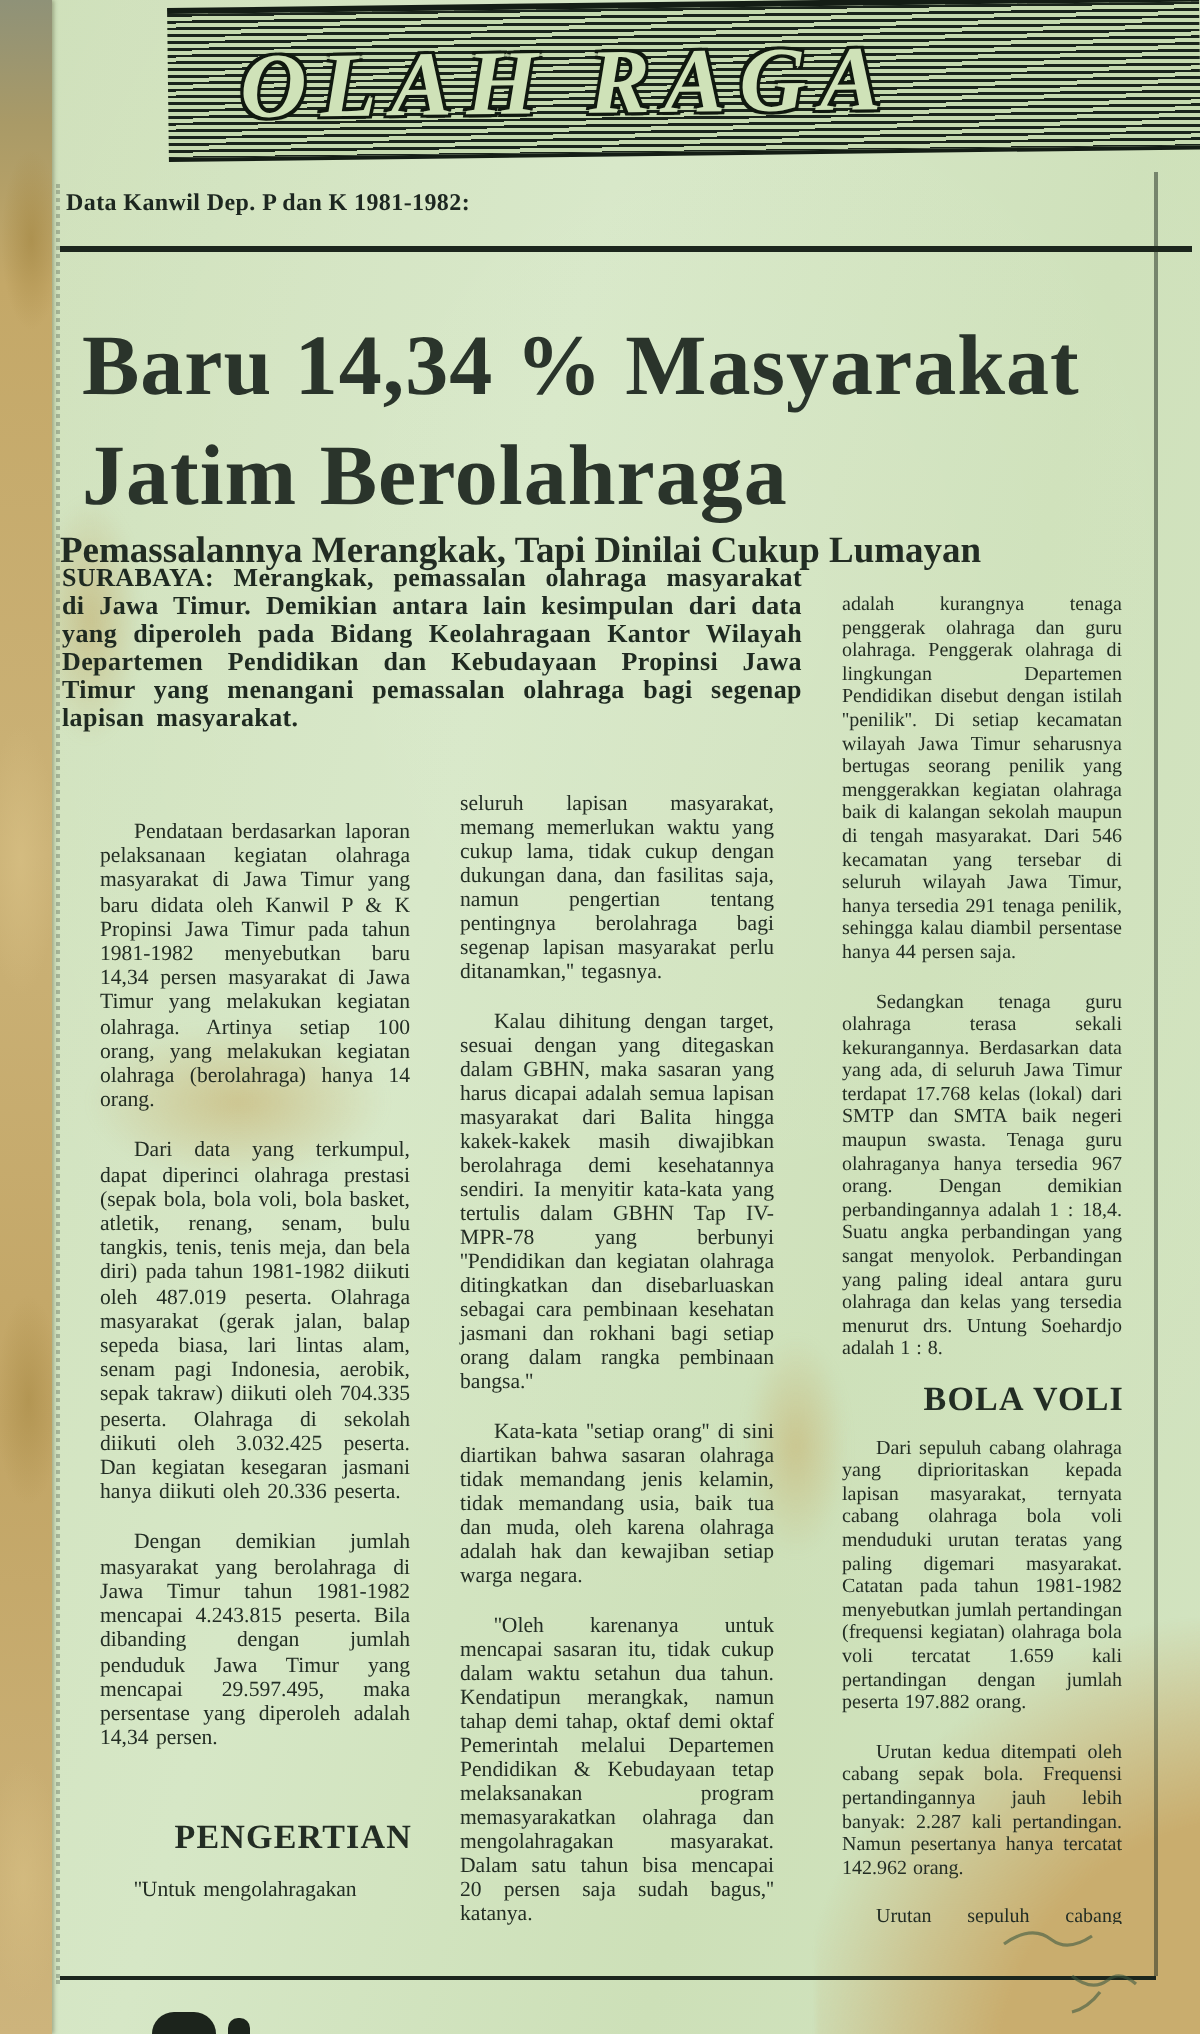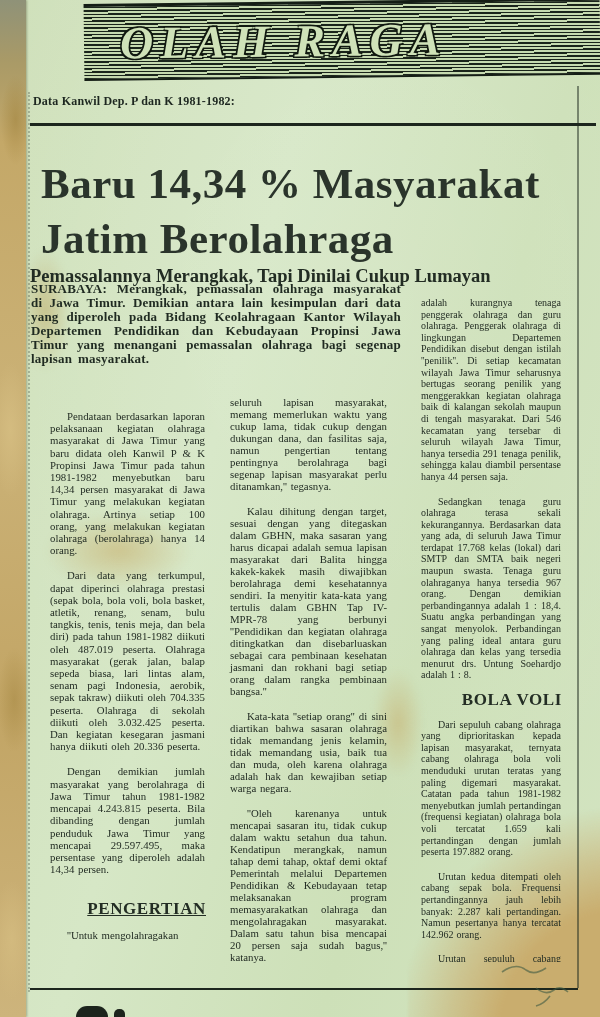--- a/index.html
+++ b/index.html
@@ -92,21 +92,21 @@
   .col { position:absolute; z-index:3; overflow:hidden; text-align:justify; }
   .col1 { left:37px;  top:397px; width:181px; height:588px; font-size:10.8px; line-height:12.2px; word-spacing:1px; }
   .col2 { left:217px; top:383px; width:183px; height:588px; font-size:10.8px; line-height:12px;   word-spacing:1px; }
   .col3 { left:408px; top:284px; width:166px; height:678px; font-size:10px;  line-height:11.6px; word-spacing:.5px; }
   .col p { margin:13px; text-indent:17px; }
   .col p.noindent { text-indent:0; }
   .col-head {
     font-weight:bold; text-align:right; padding-right:12px;
     font-size:17px; letter-spacing:.6px; margin:8px 0 7px;
   }
-  .col-head.big-space { margin-top:28px;text-decoration:underline; }
+  .col-head.big-space { margin-top:38px; }
   
   .frag { position:absolute; background:#1c241c; z-index:3; }
   .frag1 { left:76px; top:1006px; width:32px; height:11px; border-radius:14px 14px 0 0; }
   .frag2 { left:114px; top:1009px; width:11px; height:8px; border-radius:5px 5px 0 0; }
   .pen { position:absolute; left:492px; top:930px; z-index:3; opacity:.75; }
 </style>
 </head>
 <body>
 
 <div class="page">

